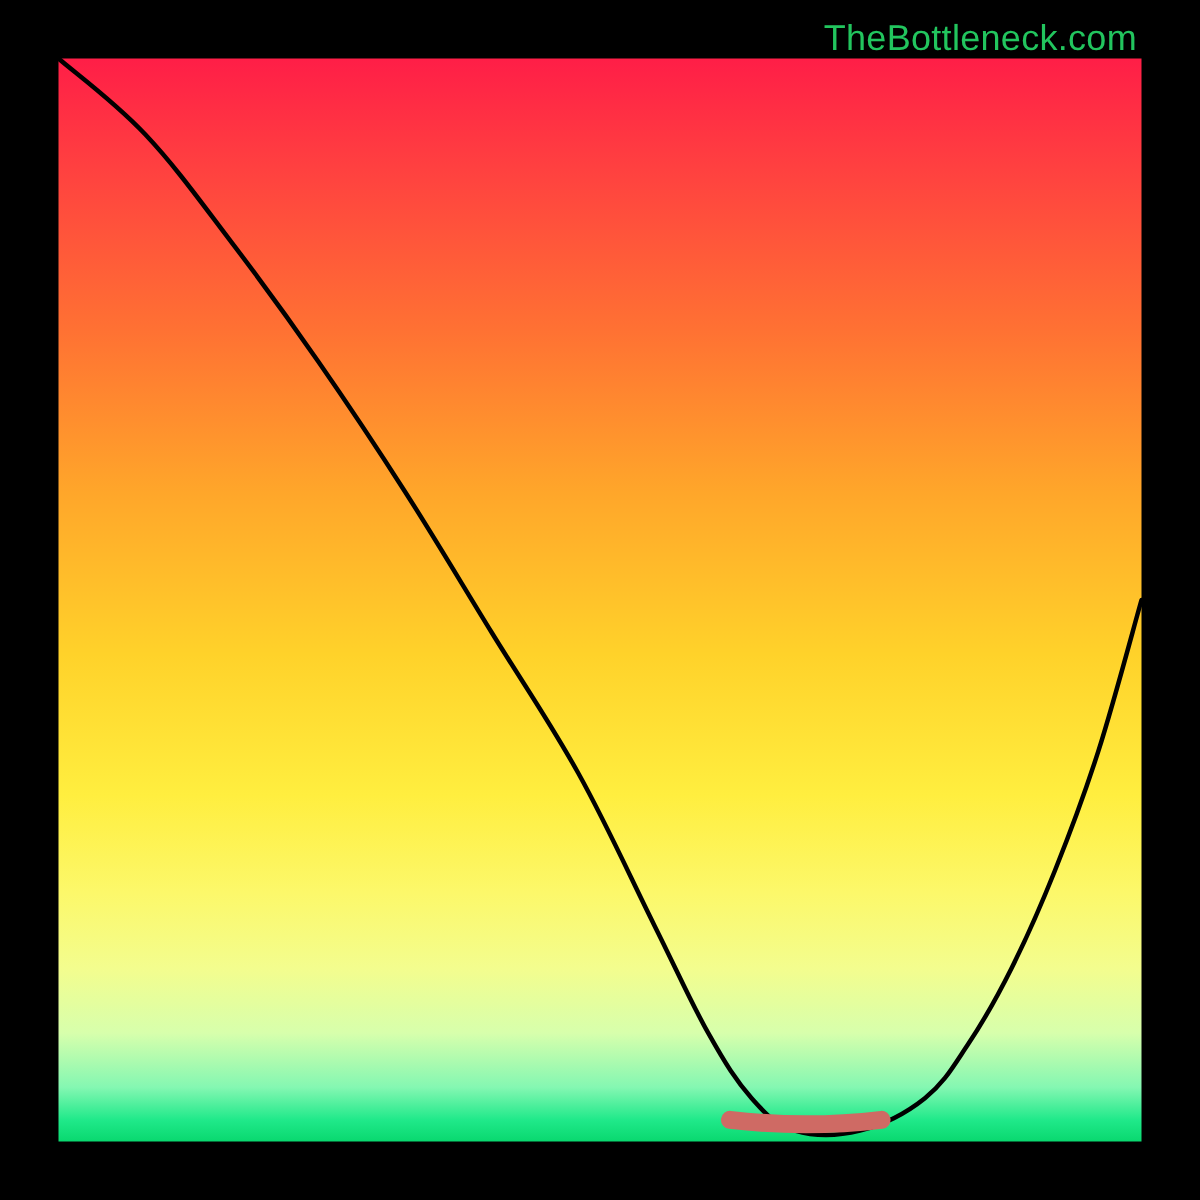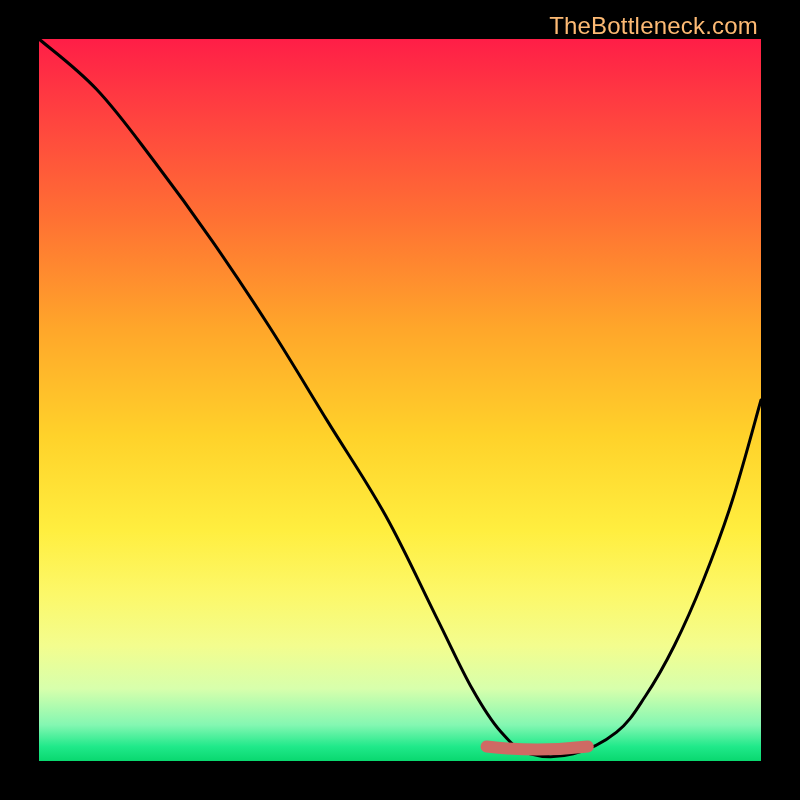--- a/index.html
+++ b/index.html
@@ -31,21 +31,21 @@
       #d7ffac 90%,
       #84f7b2 95%,
       #20e98a 98%,
       #09d86f 100%
     );
   }
   .watermark {
     position: absolute;
     top: 12px;
     right: 42px;
-    color: #fdba74;
+    color: #22c55e;
     font-size: 24px;
     font-weight: 500;
     letter-spacing: 0.2px;
   }
   svg.curve {
     position: absolute;
     left: 39px;
     top: 39px;
     width: 722px;
     height: 722px;

